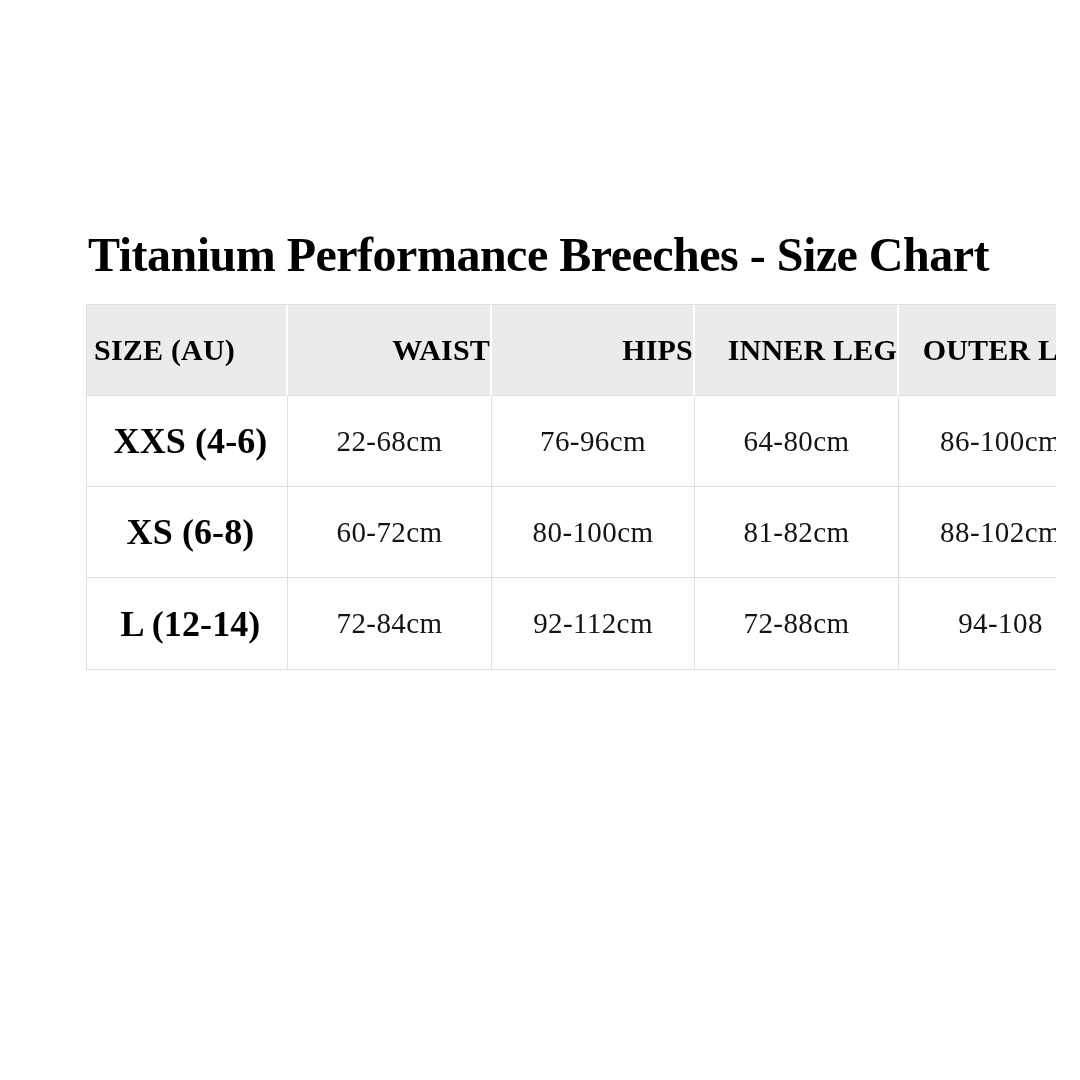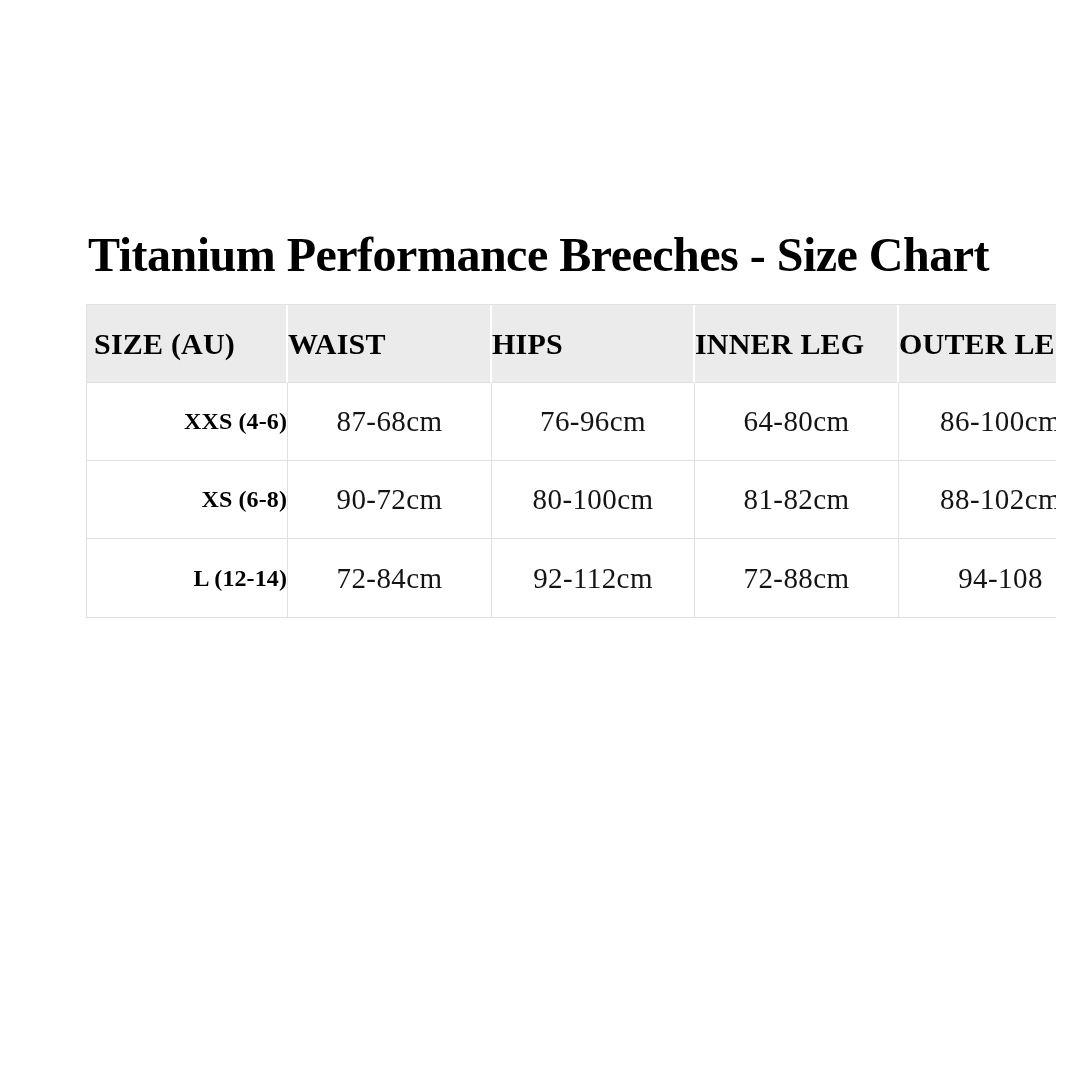--- a/index.html
+++ b/index.html
@@ -36,31 +36,31 @@
     position: absolute;
     left: 38px;
     top: 256px;
     width: 1015px;
     table-layout: fixed;
     border-collapse: separate;
     border-spacing: 0;
     border: 1px solid var(--border);
   }
   th, td {
-    height: 78px;
+    height: 91px;
     vertical-align: middle;
     overflow: hidden;
     white-space: nowrap;
   }
   thead th {
     background: var(--header-bg);
     color: var(--title);
     font-size: 30px;
     font-weight: 700;
-    text-align: left;
+    text-align: right;
     border-right: 2px solid #ffffff;
     border-bottom: 1px solid var(--border);
     letter-spacing: 0.2px;
   }
   thead th.col-size {
     text-align: left;
     padding-left: 7px;
   }
   thead th:last-child { border-right: 0; }
   tbody td {
@@ -68,22 +68,22 @@
     color: var(--text);
     font-size: 29px;
     font-weight: 400;
     text-align: center;
     letter-spacing: 0.4px;
     border-right: 1px solid var(--border);
     border-bottom: 1px solid var(--border);
   }
   tbody td.size-cell {
     font-weight: 700;
-    font-size: 24px;
-    text-align: right;
+    font-size: 36px;
+    text-align: center;
     padding-left: 7px;
     letter-spacing: 0.1px;
     color: var(--title);
   }
   tbody td:last-child { border-right: 0; }
   tbody tr:last-child td { border-bottom: 0; }
 </style>
 </head>
 <body>
 
@@ -104,29 +104,29 @@
         <th class="col-size">SIZE (AU)</th>
         <th>WAIST</th>
         <th>HIPS</th>
         <th>INNER LEG</th>
         <th>OUTER LEG</th>
       </tr>
     </thead>
     <tbody id="size-rows">
     <tr>
       <td class="size-cell">XXS (4-6)</td>
-      <td>87-68cm</td>
+      <td>22-68cm</td>
       <td>76-96cm</td>
       <td>64-80cm</td>
       <td>86-100cm</td>
     </tr>
 
     <tr>
       <td class="size-cell">XS (6-8)</td>
-      <td>90-72cm</td>
+      <td>60-72cm</td>
       <td>80-100cm</td>
       <td>81-82cm</td>
       <td>88-102cm</td>
     </tr>
 
 
 
     <tr>
       <td class="size-cell">L (12-14)</td>
       <td>72-84cm</td>

